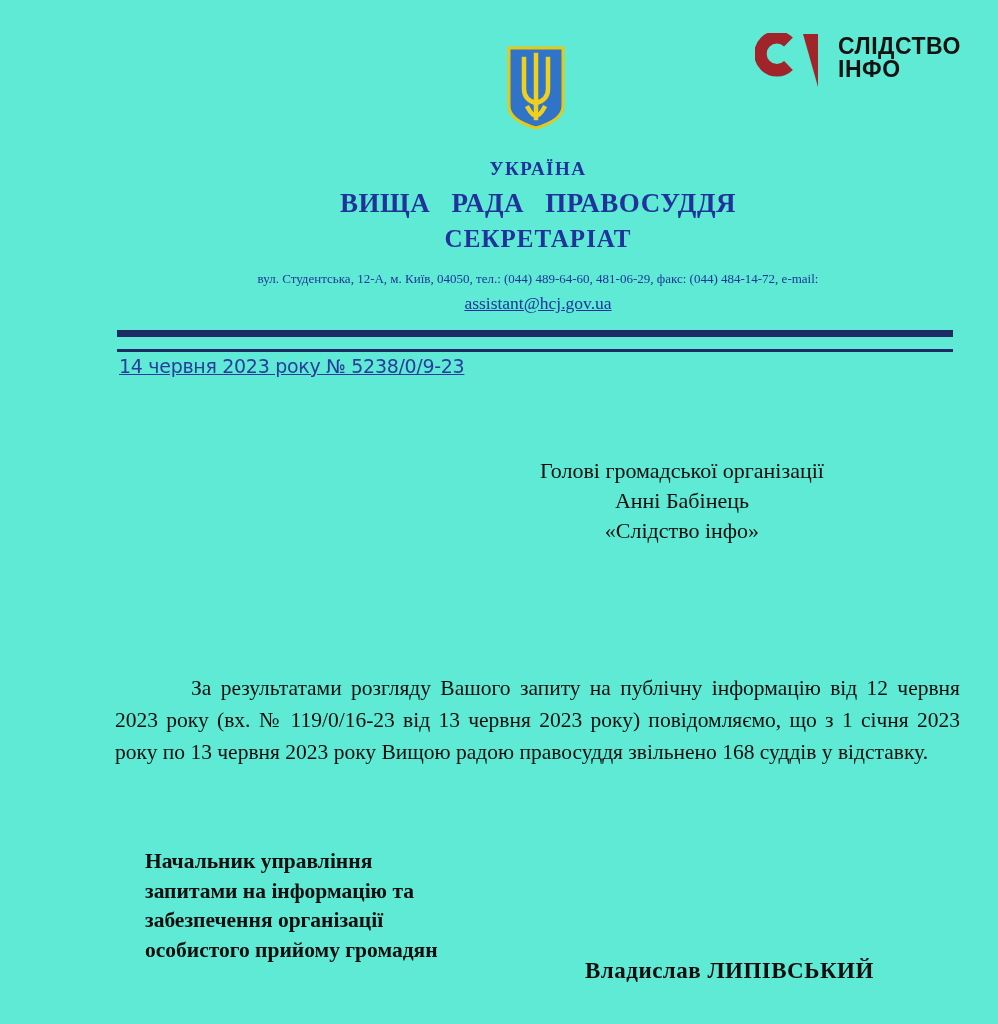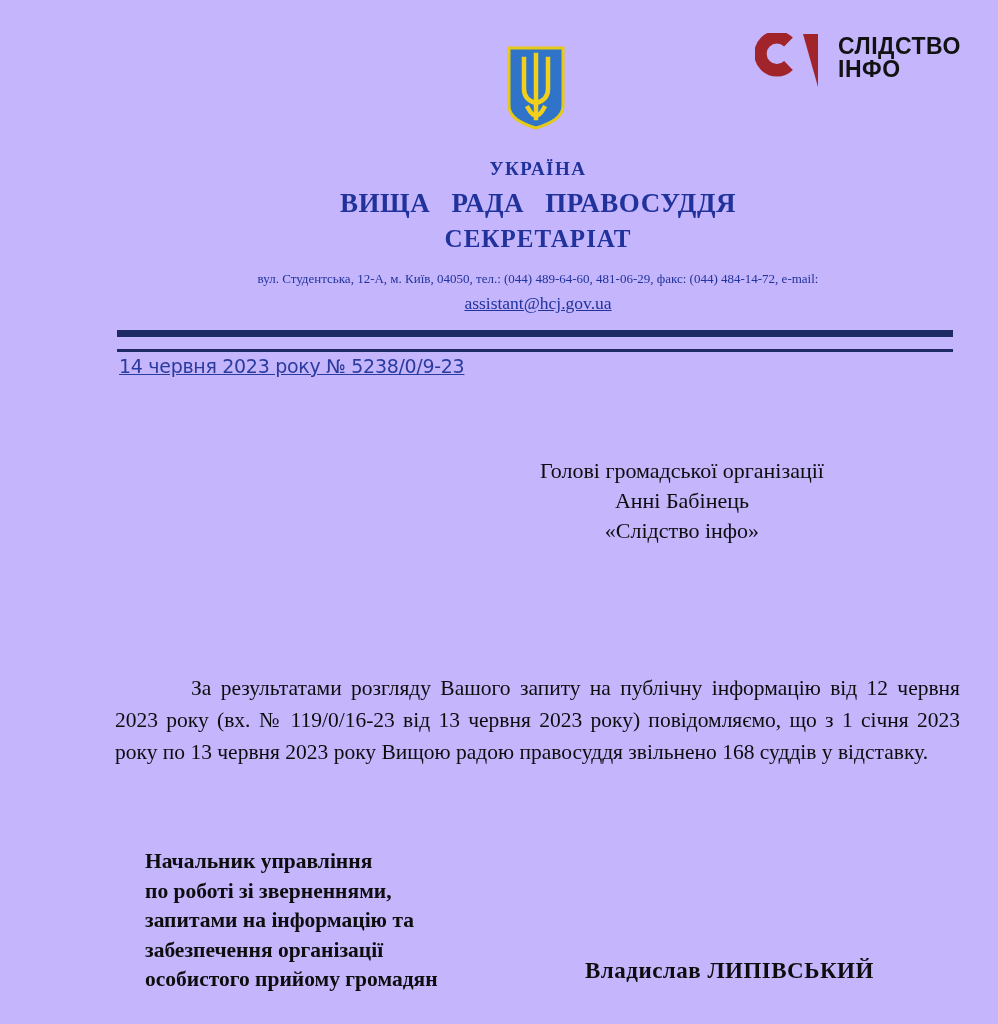--- a/index.html
+++ b/index.html
@@ -1,19 +1,19 @@
 <!DOCTYPE html>
 <html><head>
 <meta charset="utf-8">
 <style>
   html,body{margin:0;padding:0;background:#ffffff;}
   .page{
     position:relative;
     width:998px;height:1024px;
-    background:#c4b5fd;
+    background:#5eead4;
     overflow:hidden;
     font-family:"Liberation Serif", serif;
   }
   
   .logo{position:absolute;left:755px;top:31px;width:210px;height:62px;}
   .logo-mark{position:absolute;left:0;top:2px;}
   .logo-text{
     position:absolute;left:83px;top:4px;
     font-family:"Liberation Sans", sans-serif;
     font-weight:bold;font-size:23px;line-height:23px;
@@ -114,20 +114,19 @@
   <div class="recipient">
     <div>Голові громадської організації</div>
     <div>Анні Бабінець</div>
     <div>«Слідство інфо»</div>
   </div>
 
   <div class="body-par">За результатами розгляду Вашого запиту на публічну інформацію від 12 червня 2023 року (вх. № 119/0/16-23 від 13 червня 2023 року) повідомляємо, що з 1 січня 2023 року по 13 червня 2023 року Вищою радою правосуддя звільнено 168 суддів у відставку.</div>
 
   <div class="sig-title">
     <div>Начальник управління</div>
-    <div>по роботі зі зверненнями,</div>
     <div>запитами на інформацію та</div>
     <div>забезпечення організації</div>
     <div>особистого прийому громадян</div>
   </div>
   <div class="sig-name">Владислав ЛИПІВСЬКИЙ</div>
 
 </div>
 
 </body></html>

